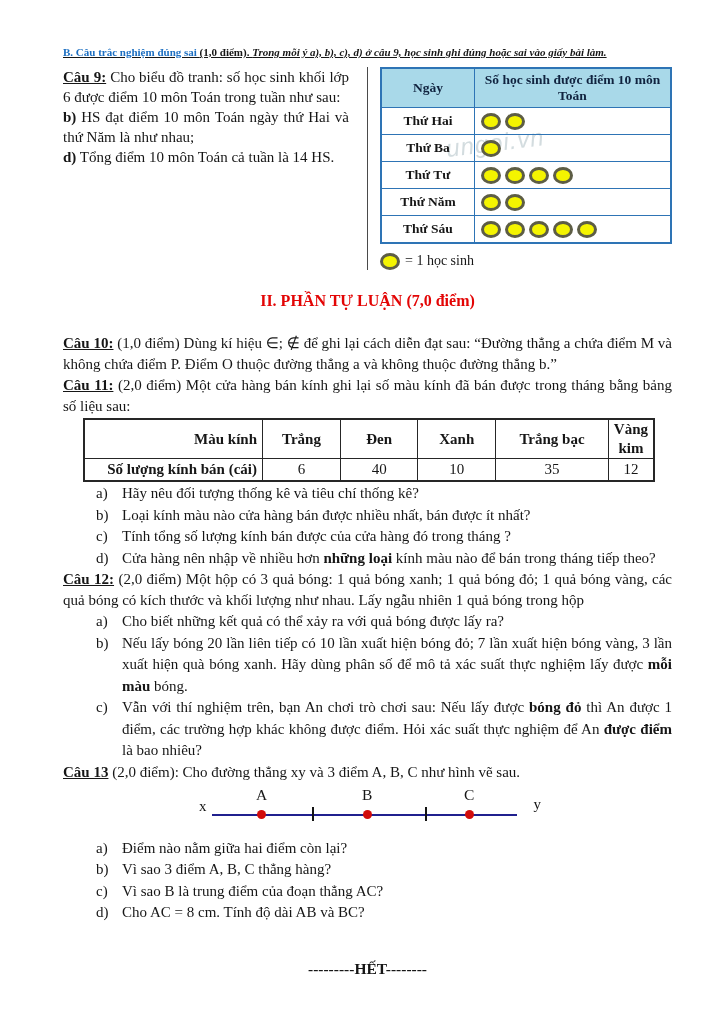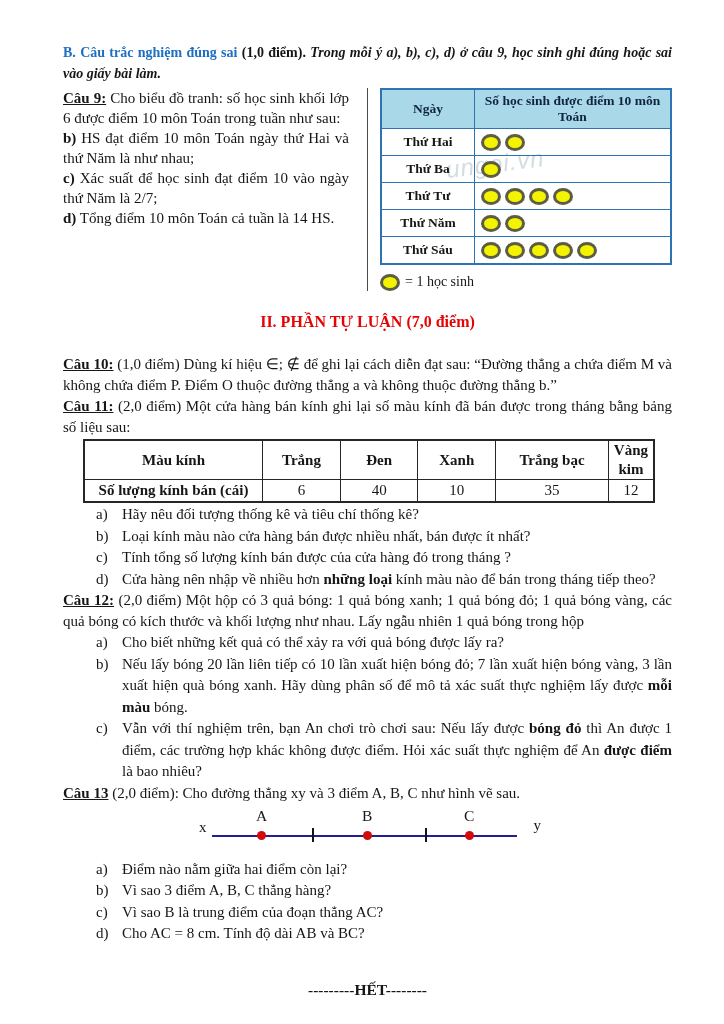--- a/index.html
+++ b/index.html
@@ -3,21 +3,21 @@
 <meta charset="utf-8">
 <style>
   html,body { margin:0; padding:0; }
   body {
     width:724px; height:1024px; background:#ffffff; overflow:hidden;
     font-family:"Liberation Serif", serif; font-size:15px; color:#161616;
   }
   .page { position:relative; padding:42px 52px 0 63px; box-sizing:border-box; width:724px; height:1024px; }
 
   
-  .heading { margin:0 0 4px 0; font-size:14px; line-height:21px; text-align:justify; }
+  .heading { margin:0 0 4px 0; font-size:11px; line-height:21px; text-align:justify;text-decoration:underline; }
 
   
   .q9 { display:flex; margin-top:2px; }
   .q9-left { width:305px; box-sizing:border-box; border-right:1px solid #4a4a4a; padding-right:18px; }
   .q9-left p { margin:0; line-height:20px; text-align:justify; }
   .q9-right { flex:1; padding-left:12px; position:relative; }
 
   .watermark {
     position:absolute; left:78px; top:62px; z-index:0;
     font-family:"Liberation Sans", sans-serif; font-style:italic;
@@ -41,21 +41,21 @@
   .legend .dot { margin-right:5px; }
 
   
   .part2 { text-align:center; color:#e30505; font-size:16px; font-weight:bold; margin:20px 0 22px 0; line-height:21px; }
 
   
   .para { margin:0; line-height:21px; text-align:justify; }
   .tablewrap { margin:1px 0 1px 20px; }
   .data-table { border-collapse:collapse; width:572px; border:2px solid #262626; }
   .data-table td { border:1px solid #262626; padding:0 5px; height:21px; font-size:15px; line-height:19px; text-align:center; }
-  .data-table td.lbl { text-align:center; font-weight:bold; width:172px; }
+  .data-table td.lbl { text-align:right; font-weight:bold; width:172px; }
   .data-table tr.hdr td { font-weight:bold; }
   .data-table td.c1 { width:68px; } .data-table td.c2 { width:68px; }
   .data-table td.c3 { width:68px; } .data-table td.c4 { width:104px; }
 
   .li { display:flex; line-height:21.5px; margin-left:33px; }
   .li .ltr { width:26px; flex:none; }
   .li .txt { flex:1; text-align:justify; }
 
   
   .diagram { position:relative; height:48px; width:342px; margin:4px 0 3px 136px; }
@@ -76,21 +76,20 @@
 <body>
 
 <div class="page">
 
   <p class="heading"><span style="font-weight: bold; color: rgb(28, 111, 194);">B. Câu trắc nghiệm đúng sai </span><span style="font-weight: bold;">(1,0 điểm). </span><span style="font-weight: bold; font-style: italic;">Trong mỗi ý a), b), c), d) ở câu 9, học sinh ghi đúng hoặc sai vào giấy bài làm.</span></p>
 
   <div class="q9">
     <div class="q9-left">
       <p><span style="font-weight: bold; text-decoration: underline;">Câu 9:</span><span> Cho biểu đồ tranh: số học sinh khối lớp 6 được điểm 10 môn Toán trong tuần như sau:</span></p>
       <p><span style="font-weight: bold;">b)</span><span> HS đạt điểm 10 môn Toán ngày thứ Hai và thứ Năm là như nhau;</span></p>
-      <p><span style="font-weight: bold;">c)</span><span> Xác suất để học sinh đạt điểm 10 vào ngày thứ Năm là 2/7;</span></p>
       <p><span style="font-weight: bold;">d)</span><span> Tổng điểm 10 môn Toán cả tuần là 14 HS.</span></p>
     </div>
     <div class="q9-right">
       <div class="watermark">ungoi.vn</div>
       <table class="picto">
         <thead>
           <tr>
             <th class="day-col">Ngày</th>
             <th>Số học sinh được điểm 10 môn Toán</th>
           </tr>

